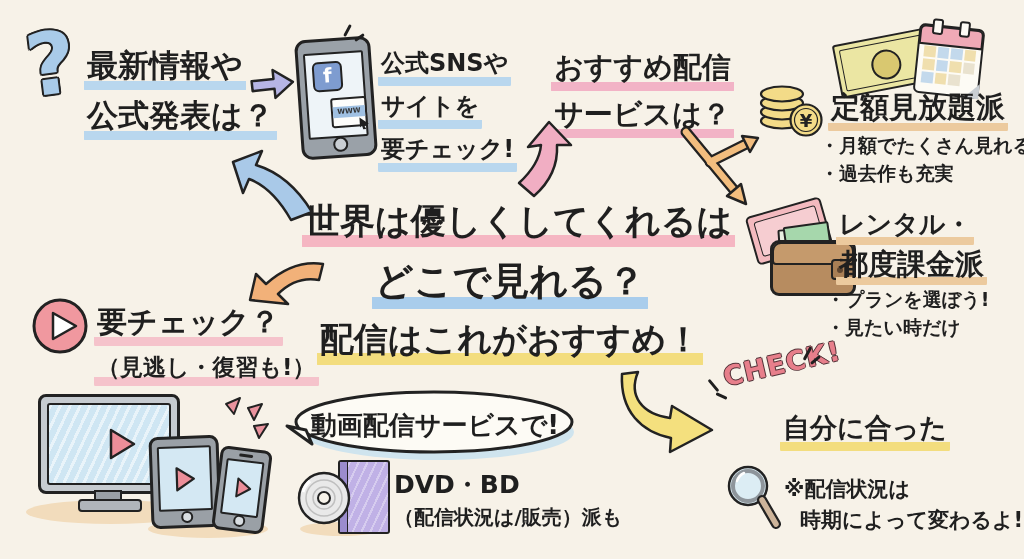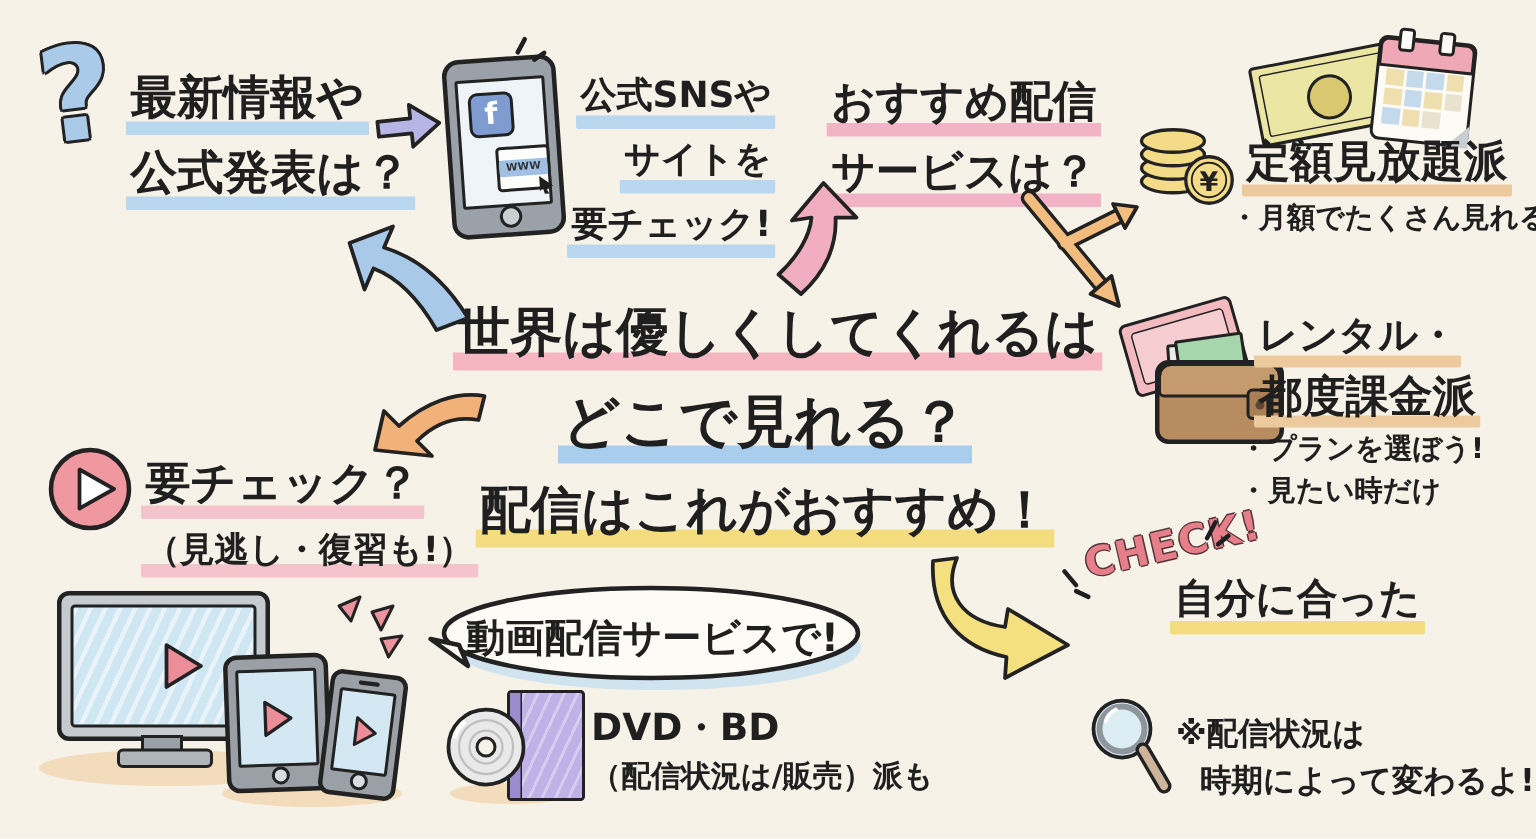--- a/index.html
+++ b/index.html
@@ -46,21 +46,21 @@
         <svg class="abs" style="right:-5px;bottom:-6px;" width="12" height="14" viewBox="0 0 12 14">
           <polygon points="1,1 10,8 5,9 7,13 4,13 3,9 1,11" fill="#1f1f1f"></polygon>
         </svg>
       </div>
     </div>
     <div class="abs" style="left:50%;bottom:3px;width:11px;height:11px;margin-left:-6px;border:2px solid #222;border-radius:50%;background:#c9ced3;"></div>
   </div>
   <div class="abs spark" style="left:346px;top:24px;height:13px;transform:rotate(28deg);"></div>
   <div class="abs spark" style="left:358px;top:32px;height:11px;transform:rotate(55deg);"></div>
 
-  <div class="abs txt" style="left:378px;top:44px;font-size:24px;line-height:39px;text-align:right;">
+  <div class="abs txt" style="left:378px;top:44px;font-size:24px;line-height:39px;">
     <span class="u u-blue">公式SNSや</span><br>
     <span class="u u-blue">サイトを</span><br>
     <span class="u u-blue">要チェック!</span>
   </div>
 
   <div class="abs txt" style="left:545px;top:46px;width:195px;text-align:center;font-size:29px;line-height:43px;">
     <span class="u u-pink">おすすめ配信</span><br>
     <span class="u u-pink">サービスは？</span>
   </div>
 
@@ -97,20 +97,21 @@
         <div style="height:11px;background:#e9e2cf;"></div>
     </div>
     <div class="abs" style="right:-2px;bottom:-2px;width:0;height:0;border-left:15px solid transparent;border-bottom:15px solid #c9ced3;"></div>
   </div>
 
   <div class="abs txt" style="left:828px;top:88px;font-size:29px;">
     <span class="u u-orange">定額見放題派</span>
   </div>
   <div class="abs txt" style="left:820px;top:131px;font-size:19px;line-height:28px;">
     <span>・月額でたくさん見れる!</span><br>
+    <span>・過去作も充実</span>
   </div>
 
   <svg class="abs" style="left:676px;top:124px;" width="96" height="100" viewBox="0 0 96 100">
     <line x1="10" y1="8" x2="58" y2="66" stroke="#222" stroke-width="11" stroke-linecap="round"></line>
     <line x1="34" y1="38" x2="70" y2="20" stroke="#222" stroke-width="11" stroke-linecap="round"></line>
     <line x1="10" y1="8" x2="58" y2="66" stroke="#f2bd7e" stroke-width="6.5" stroke-linecap="round"></line>
     <line x1="34" y1="38" x2="70" y2="20" stroke="#f2bd7e" stroke-width="6.5" stroke-linecap="round"></line>
     <polygon points="70,80 51,72 65,60" fill="#f2bd7e" stroke="#222" stroke-width="2.5" stroke-linejoin="round"></polygon>
     <polygon points="82,14 74,28 66,12" fill="#f2bd7e" stroke="#222" stroke-width="2.5" stroke-linejoin="round"></polygon>
   </svg>
@@ -228,21 +229,21 @@
     <path d="M26,4 C16,28 30,46 58,50 L60,38 L100,62 L58,84 L59,70 C30,64 8,44 10,6 Z" fill="#f4e07e" stroke="#222" stroke-width="2.5" stroke-linejoin="round"></path>
   </svg>
 
   <div class="abs txt check-txt" style="left:722px;top:348px;font-size:27px;letter-spacing:1px;transform:rotate(-13deg);">CHECK!</div>
   <div class="abs spark" style="left:712px;top:378px;height:15px;transform:rotate(-40deg);"></div>
   <div class="abs spark" style="left:720px;top:390px;height:12px;transform:rotate(-65deg);"></div>
   <div class="abs spark" style="left:806px;top:346px;height:15px;transform:rotate(28deg);"></div>
   <div class="abs spark" style="left:814px;top:354px;height:12px;transform:rotate(50deg);"></div>
 
   <div class="abs txt" style="left:770px;top:380px;font-size:27px;line-height:40px;">
-    <span class="u u-yellow" style="margin-left:10px;">自分に合った</span><br>
+    <span class="u u-yellow" style="margin-left:10px;margin-top:28px;">自分に合った</span><br>
   </div>
 
   <svg class="abs" style="left:724px;top:462px;" width="60" height="74" viewBox="0 0 60 74">
     <circle cx="24" cy="24" r="19" fill="#dcedf4" stroke="#222" stroke-width="2.5"></circle>
     <circle cx="24" cy="24" r="15" fill="none" stroke="#8e959b" stroke-width="4"></circle>
     <path d="M13,19 A13 13 0 0 1 20,11" fill="none" stroke="#fff" stroke-width="2.5" stroke-linecap="round"></path>
     <line x1="38" y1="38" x2="52" y2="62" stroke="#222" stroke-width="10" stroke-linecap="round"></line>
     <line x1="38" y1="38" x2="52" y2="62" stroke="#cdb49a" stroke-width="5.5" stroke-linecap="round"></line>
   </svg>
   <div class="abs txt" style="left:784px;top:474px;font-size:21px;line-height:31px;">

